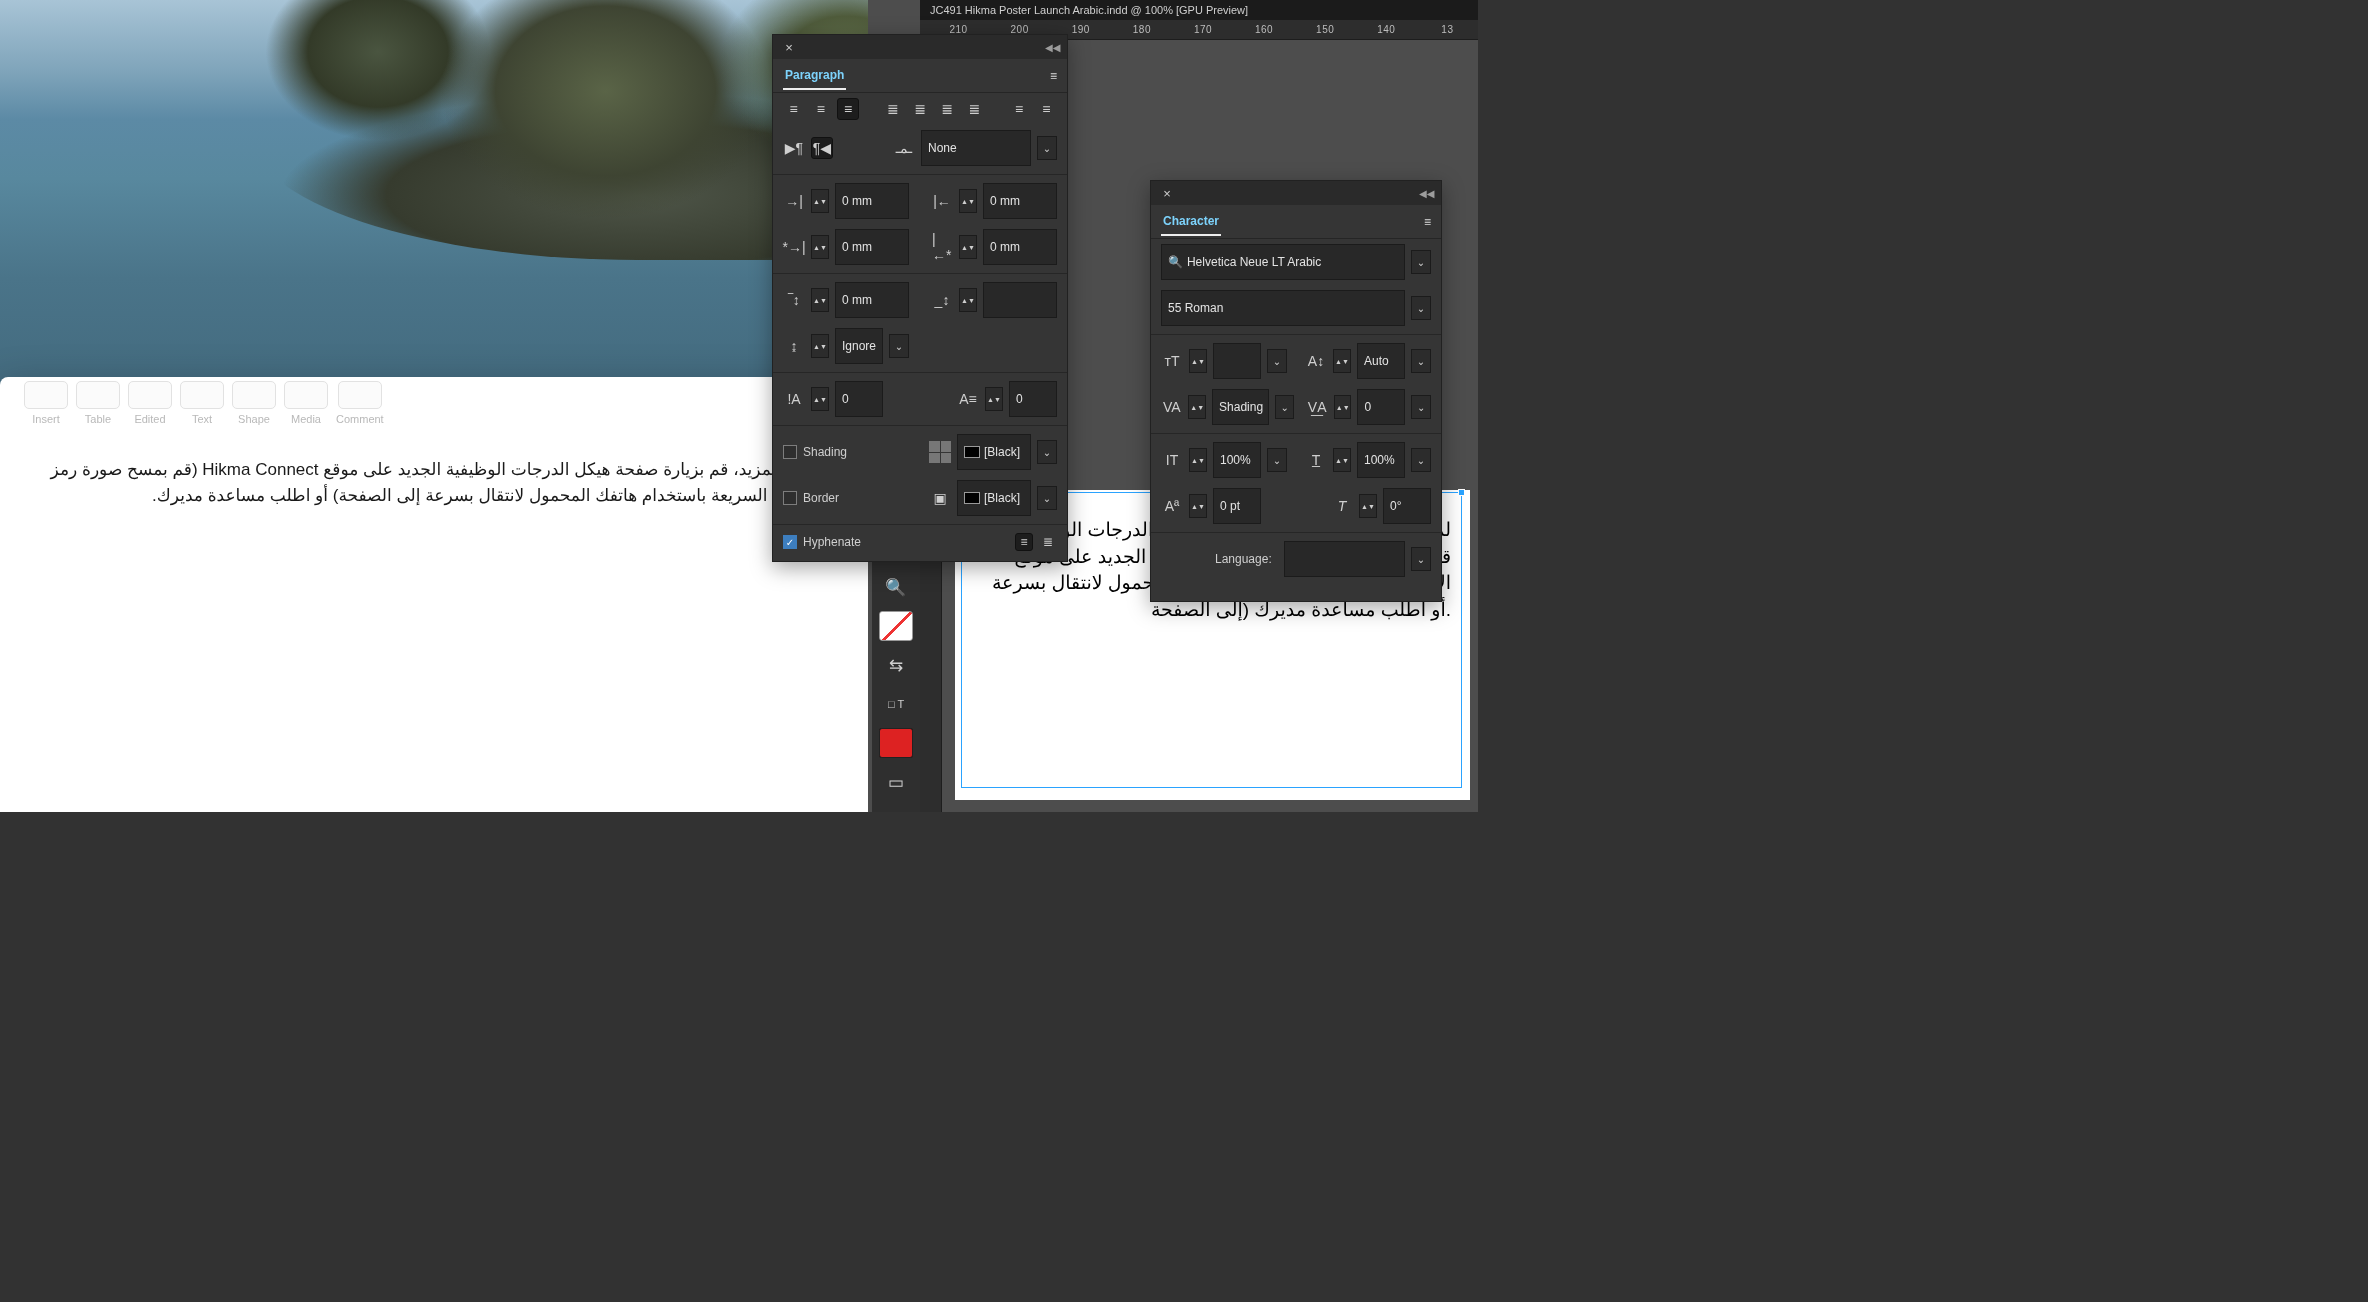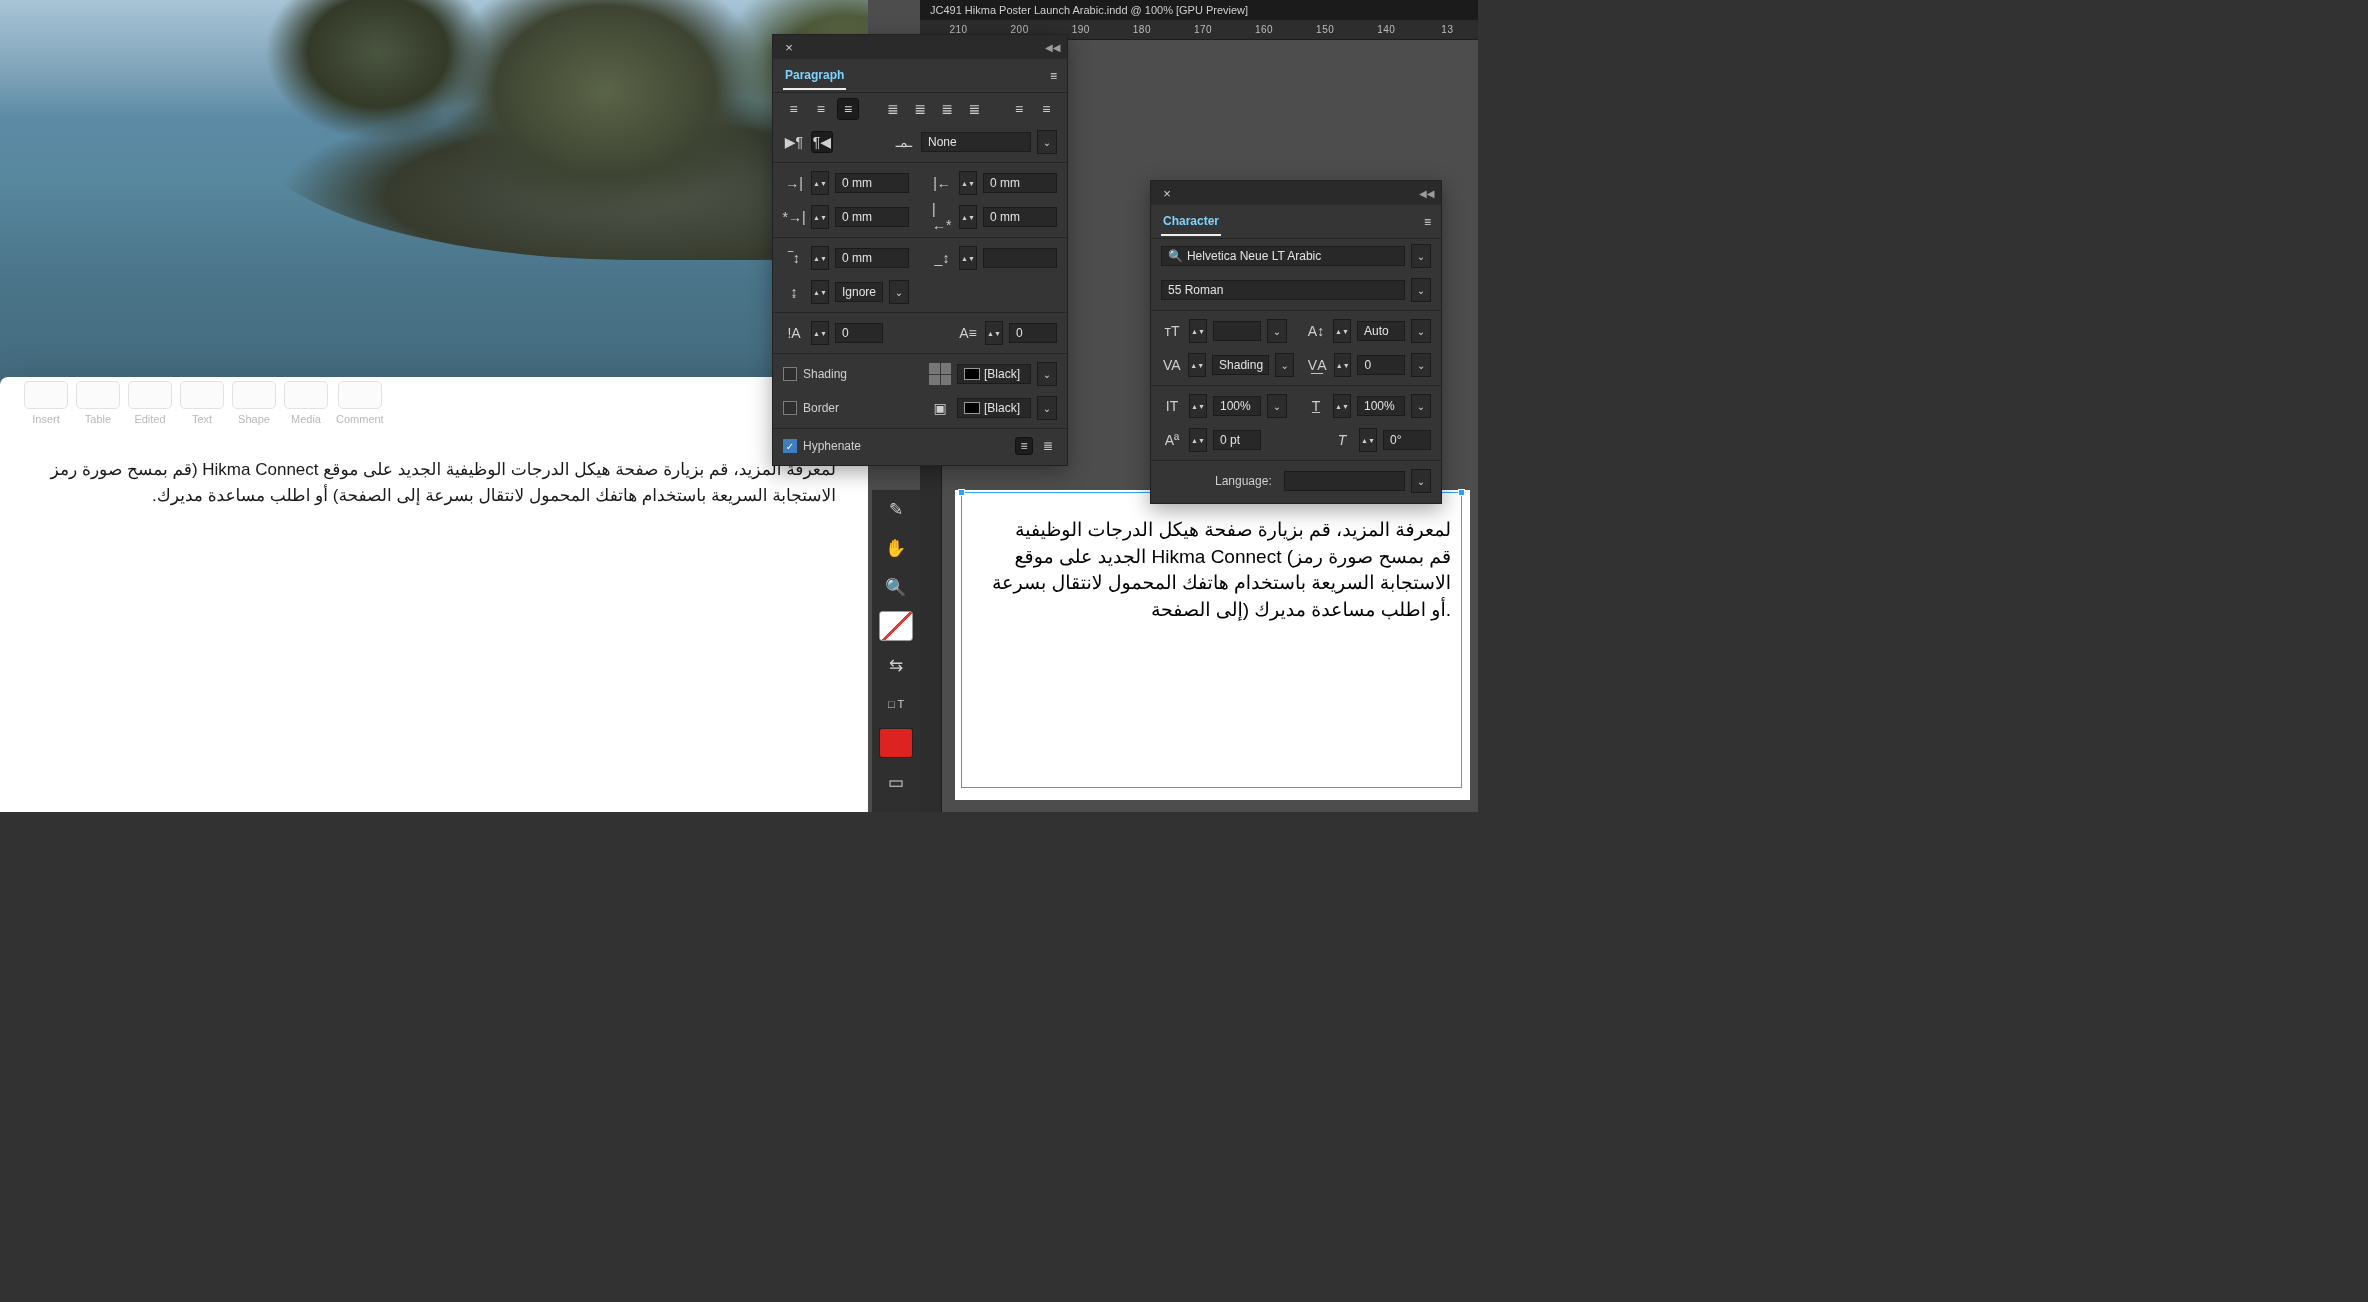--- a/index.html
+++ b/index.html
@@ -55,21 +55,21 @@
 .p-head{height:24px;background:#2a2a2a;display:flex;align-items:center;padding:0 8px;gap:8px}
 .p-x{width:16px;text-align:center;color:#cfcfcf;font-size:13px}
 .p-coll{width:14px;text-align:right;color:#9c9c9c;font-size:10px}
 .p-tabrow{height:34px;display:flex;align-items:center;padding:0 10px;border-bottom:1px solid #252525}
 .p-tab{font-weight:700;color:#7dd3fc;border-bottom:2px solid #eee;padding:6px 2px}
 .p-burger{margin-left:auto;color:#ddd}
 .inrow{display:flex;align-items:center;gap:6px;padding:5px 10px}
 .ic{width:22px;height:22px;display:flex;align-items:center;justify-content:center;color:#cfcfcf;font-size:14px;border:1px solid transparent;border-radius:3px}
 .ic16{width:18px;height:18px;font-size:12px}
 .ic.sel{background:#1d1d1d;border-color:#111}
-.fld{height:20px;background:#282828;border:1px solid #1b1b1b;display:flex;align-items:center;padding:0 6px;min-width:74px;color:#e3e3e3}
+.fld{height:36px;background:#282828;border:1px solid #1b1b1b;display:flex;align-items:center;padding:0 6px;min-width:74px;color:#e3e3e3}
 .fld.narrow{min-width:48px}
 .stepper{width:18px;height:24px;background:#2c2c2c;border:1px solid #1b1b1b;display:flex;flex-direction:column;justify-content:center;align-items:center;font-size:7px;color:#cfcfcf}
 .dd{width:20px;height:24px;background:#2c2c2c;border:1px solid #1b1b1b;display:flex;align-items:center;justify-content:center;font-size:10px}
 .sep{height:1px;background:#262626;margin:3px 0}
 .cb{width:14px;height:14px;border:1px solid #7d7d7d;display:inline-flex;align-items:center;justify-content:center;background:#2e2e2e;font-size:10px}
 .cb.on{background:#3d7ebf;color:#fff;border-color:#3d7ebf}
 .sw{width:16px;height:12px;border:1px solid #999;display:inline-block;margin-right:4px}
 .sw.black{background:#000}
 .pal{width:22px;height:22px;display:grid;grid-template-columns:1fr 1fr;grid-template-rows:1fr 1fr;gap:1px}
 .pal span{background:#777}
@@ -365,19 +365,19 @@
    <div class="fld narrow">0 pt</div>
    <span style="flex:1"></span>
    <span class="ic">
         <i>T</i>
       </span>
    <div class="stepper">▲▼</div>
    <div class="fld narrow">0°</div>
  </div>
  <div class="sep"></div>
 
- <div class="inrow" style="padding-bottom:10px">
+ <div class="inrow" style="padding-bottom:24px">
    <span style="width:48px"></span>
    <span>Language:</span>
    <div class="fld" style="flex:1;margin-left:6px"></div>
    <div class="dd">⌄</div>
  </div>
 </div>
 
 </body></html>

